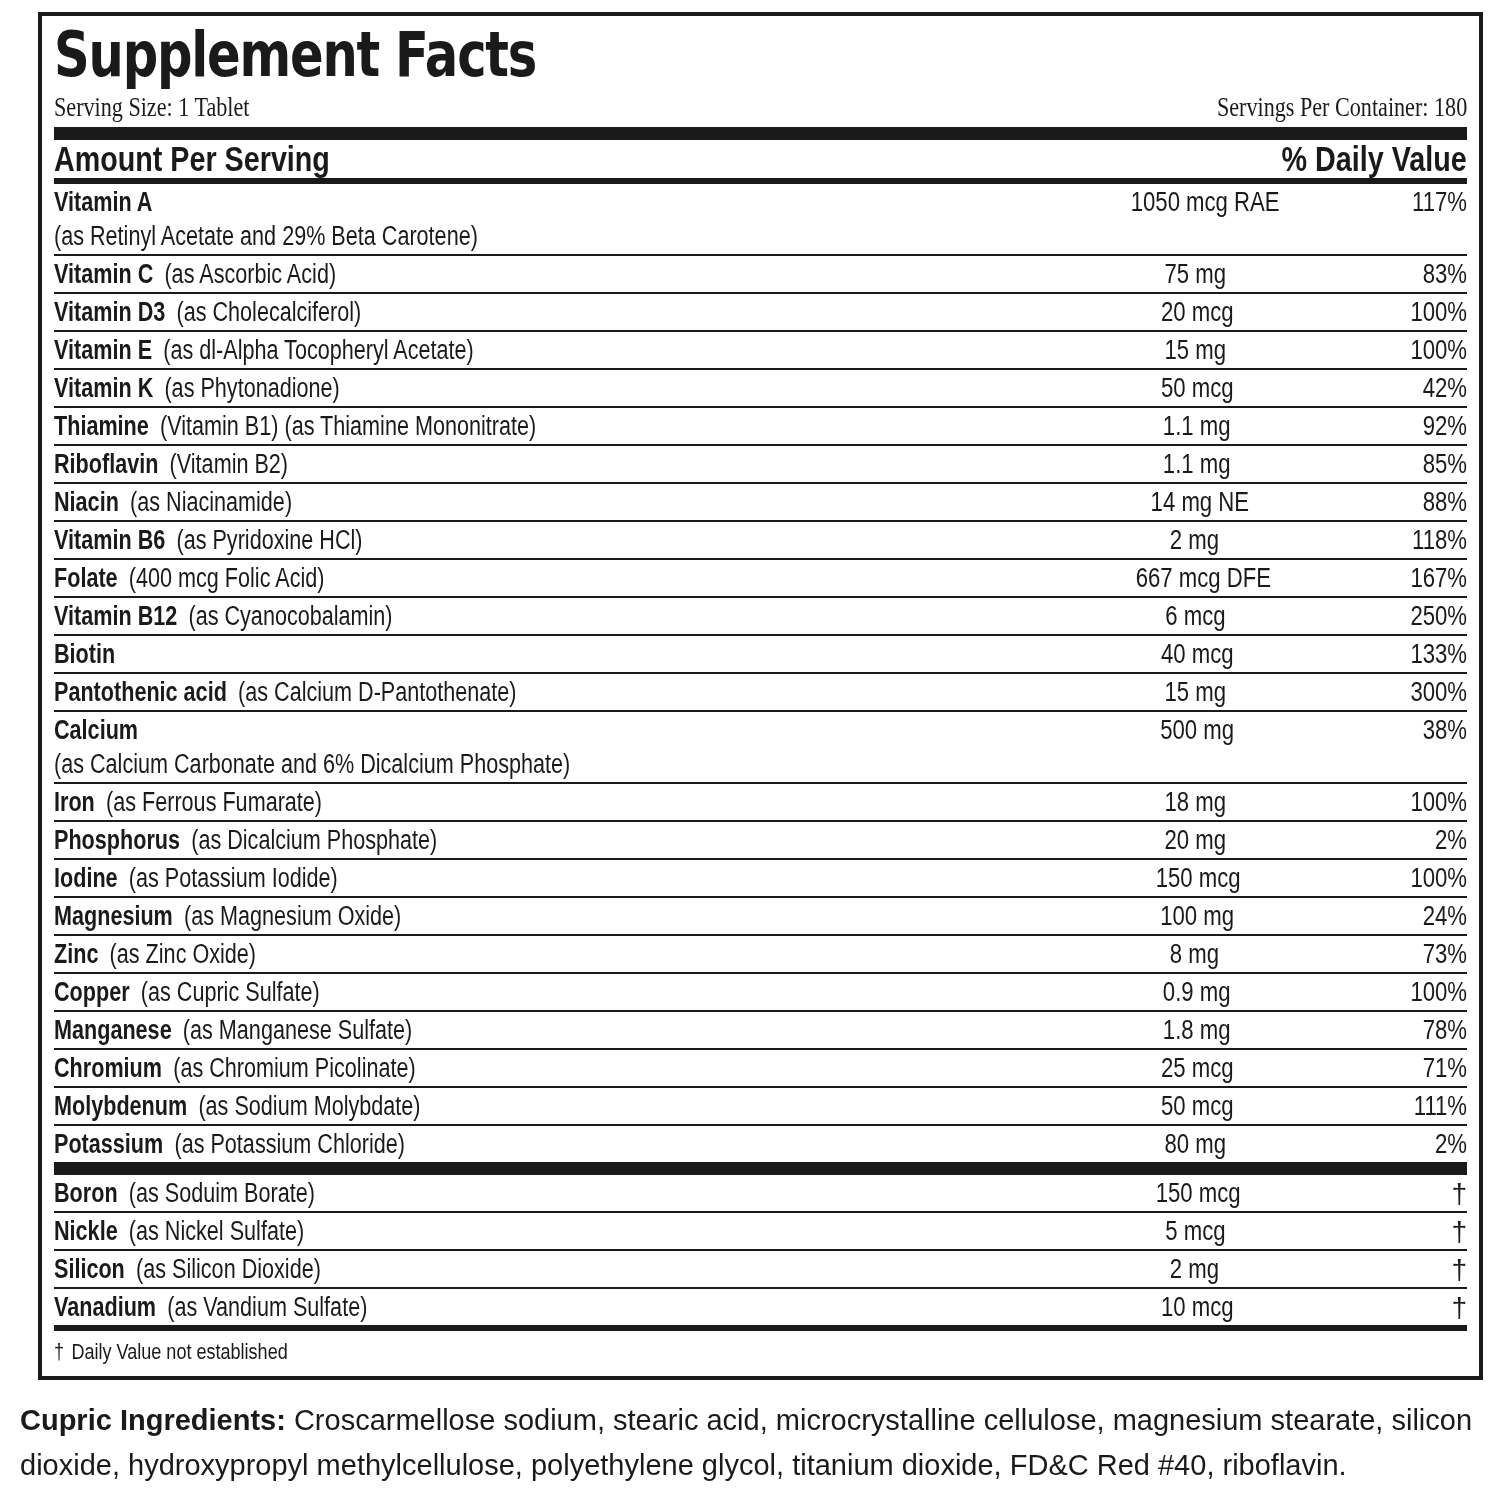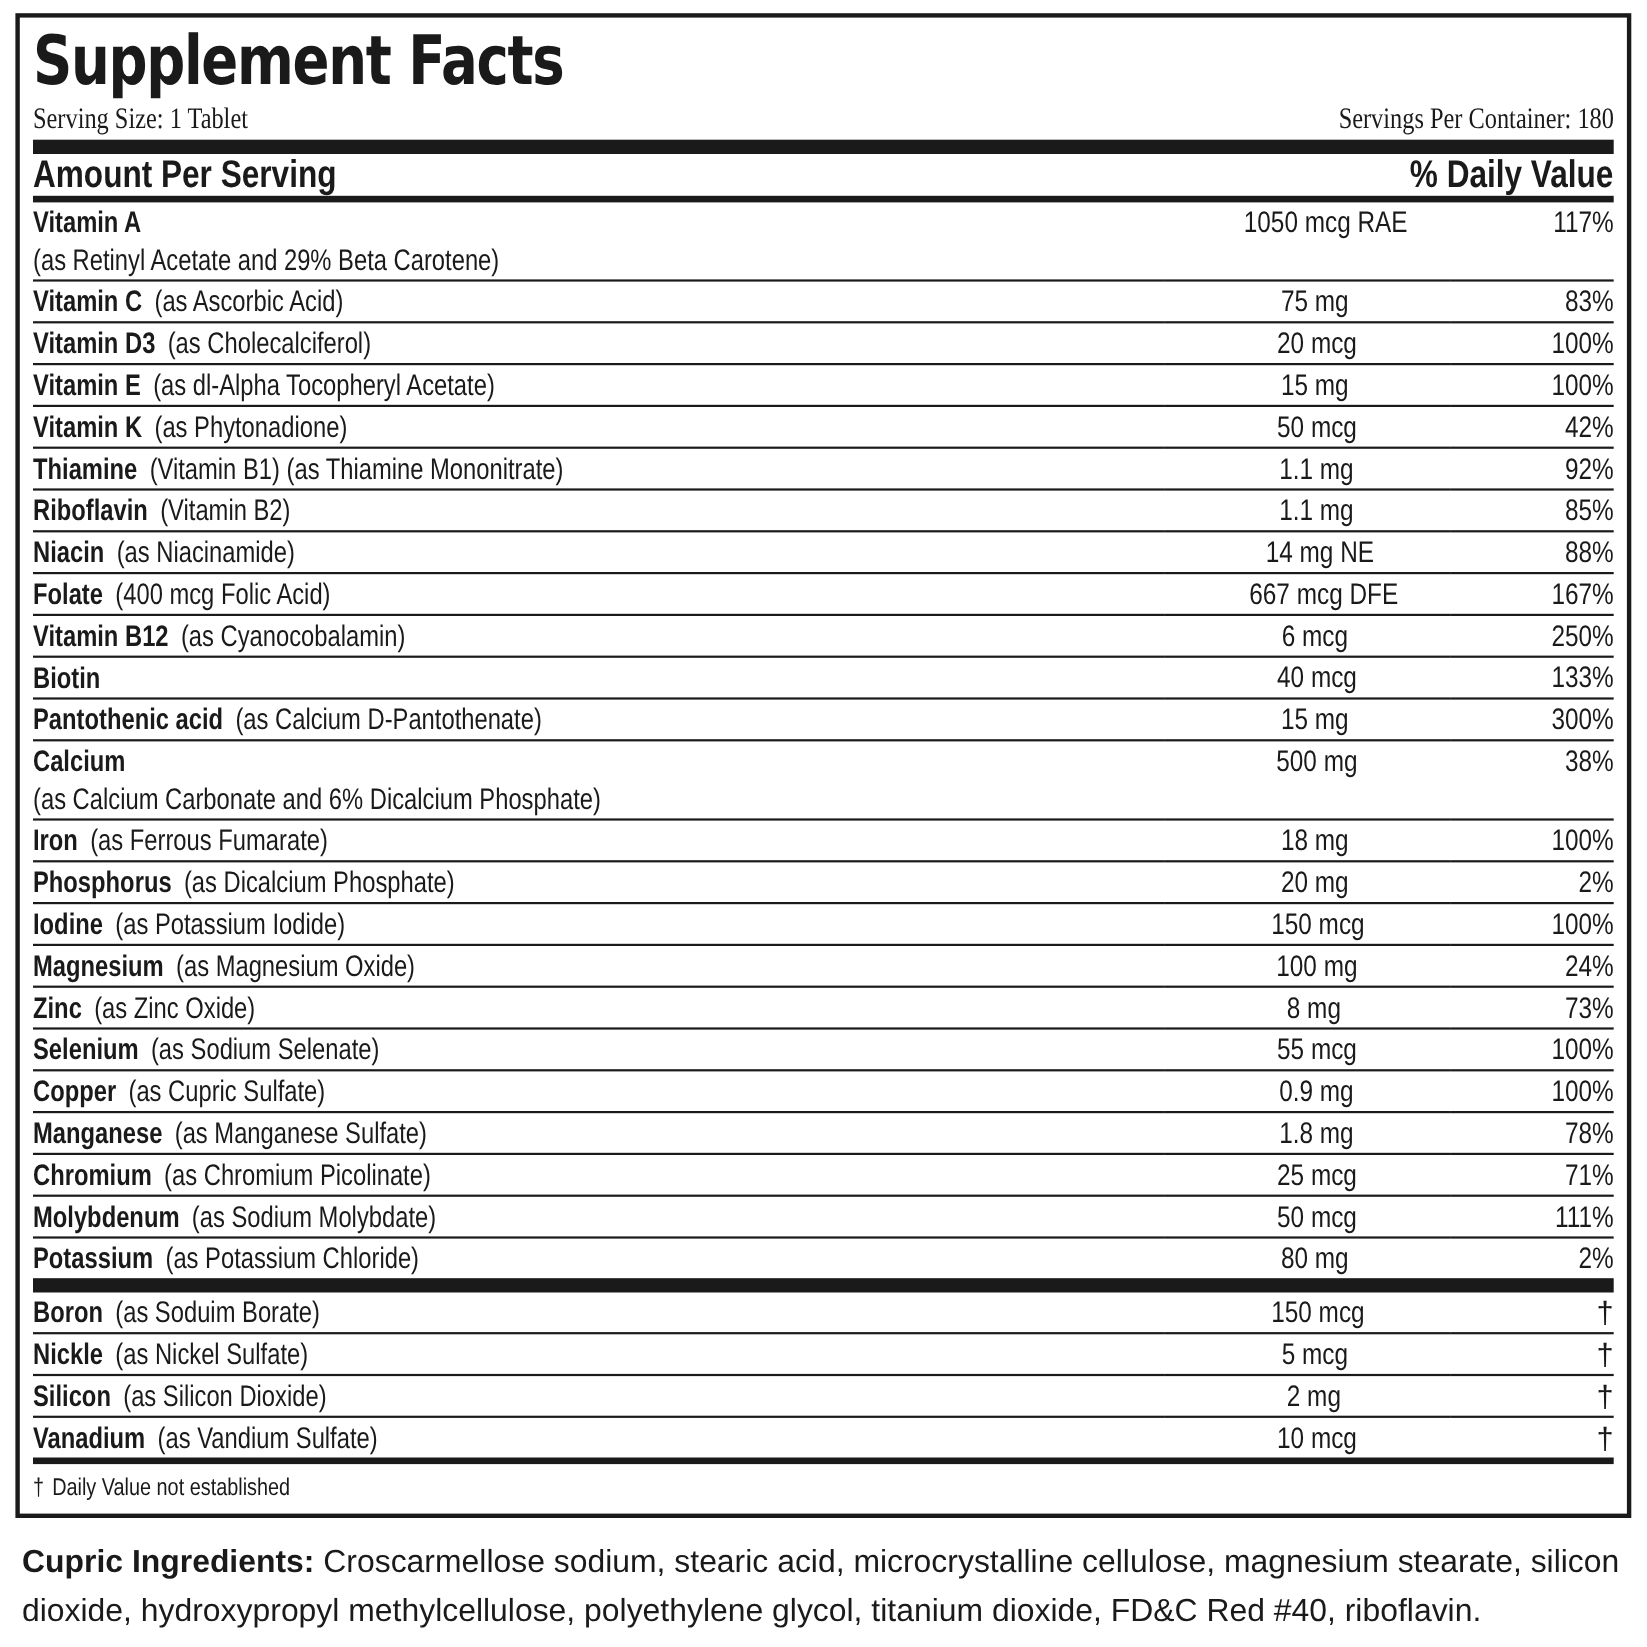--- a/index.html
+++ b/index.html
@@ -18,20 +18,21 @@
     height: 1497px;
     padding: 12px 14px 0 14px;
     position: relative;
   }
 
   
   .facts-panel {
     border: 4px solid #1a1a1a;
     padding: 6px 12px 4px 12px;
     background: #fff;
+    margin-left: 24px;
   }
 
   
   .facts-title {
     font-family: "DejaVu Sans", sans-serif;
     font-weight: bold;
     font-size: 62px;
     line-height: 66px;
     letter-spacing: -1.5px;
     transform: scaleX(0.80);
@@ -241,20 +242,27 @@
           </tr>
           <tr>
             <td class="c-name">
               <div class="nm-line"><span class="nm-inner"><span class="nm-name">Niacin</span><span class="nm-gap"></span><span class="nm-desc">(as Niacinamide)</span></span></div>
             </td>
             <td class="c-amount"><span class="val-inner">14 mg NE</span></td>
             <td class="c-dv"><span class="val-inner">88%</span></td>
           </tr>
           <tr>
             <td class="c-name">
+              <div class="nm-line"><span class="nm-inner"><span class="nm-name">Vitamin B6</span><span class="nm-gap"></span><span class="nm-desc">(as Pyridoxine HCl)</span></span></div>
+            </td>
+            <td class="c-amount"><span class="val-inner">2 mg</span></td>
+            <td class="c-dv"><span class="val-inner">118%</span></td>
+          </tr>
+          <tr>
+            <td class="c-name">
               <div class="nm-line"><span class="nm-inner"><span class="nm-name">Folate</span><span class="nm-gap"></span><span class="nm-desc">(400 mcg Folic Acid)</span></span></div>
             </td>
             <td class="c-amount"><span class="val-inner">667 mcg DFE</span></td>
             <td class="c-dv"><span class="val-inner">167%</span></td>
           </tr>
           <tr>
             <td class="c-name">
               <div class="nm-line"><span class="nm-inner"><span class="nm-name">Vitamin B12</span><span class="nm-gap"></span><span class="nm-desc">(as Cyanocobalamin)</span></span></div>
             </td>
             <td class="c-amount"><span class="val-inner">6 mcg</span></td>
@@ -309,27 +317,20 @@
             </td>
             <td class="c-amount"><span class="val-inner">100 mg</span></td>
             <td class="c-dv"><span class="val-inner">24%</span></td>
           </tr>
           <tr>
             <td class="c-name">
               <div class="nm-line"><span class="nm-inner"><span class="nm-name">Zinc</span><span class="nm-gap"></span><span class="nm-desc">(as Zinc Oxide)</span></span></div>
             </td>
             <td class="c-amount"><span class="val-inner">8 mg</span></td>
             <td class="c-dv"><span class="val-inner">73%</span></td>
-          </tr>
-          <tr>
-            <td class="c-name">
-              <div class="nm-line"><span class="nm-inner"><span class="nm-name">Selenium</span><span class="nm-gap"></span><span class="nm-desc">(as Sodium Selenate)</span></span></div>
-            </td>
-            <td class="c-amount"><span class="val-inner">55 mcg</span></td>
-            <td class="c-dv"><span class="val-inner">100%</span></td>
           </tr>
           <tr>
             <td class="c-name">
               <div class="nm-line"><span class="nm-inner"><span class="nm-name">Copper</span><span class="nm-gap"></span><span class="nm-desc">(as Cupric Sulfate)</span></span></div>
             </td>
             <td class="c-amount"><span class="val-inner">0.9 mg</span></td>
             <td class="c-dv"><span class="val-inner">100%</span></td>
           </tr>
           <tr>
             <td class="c-name">

